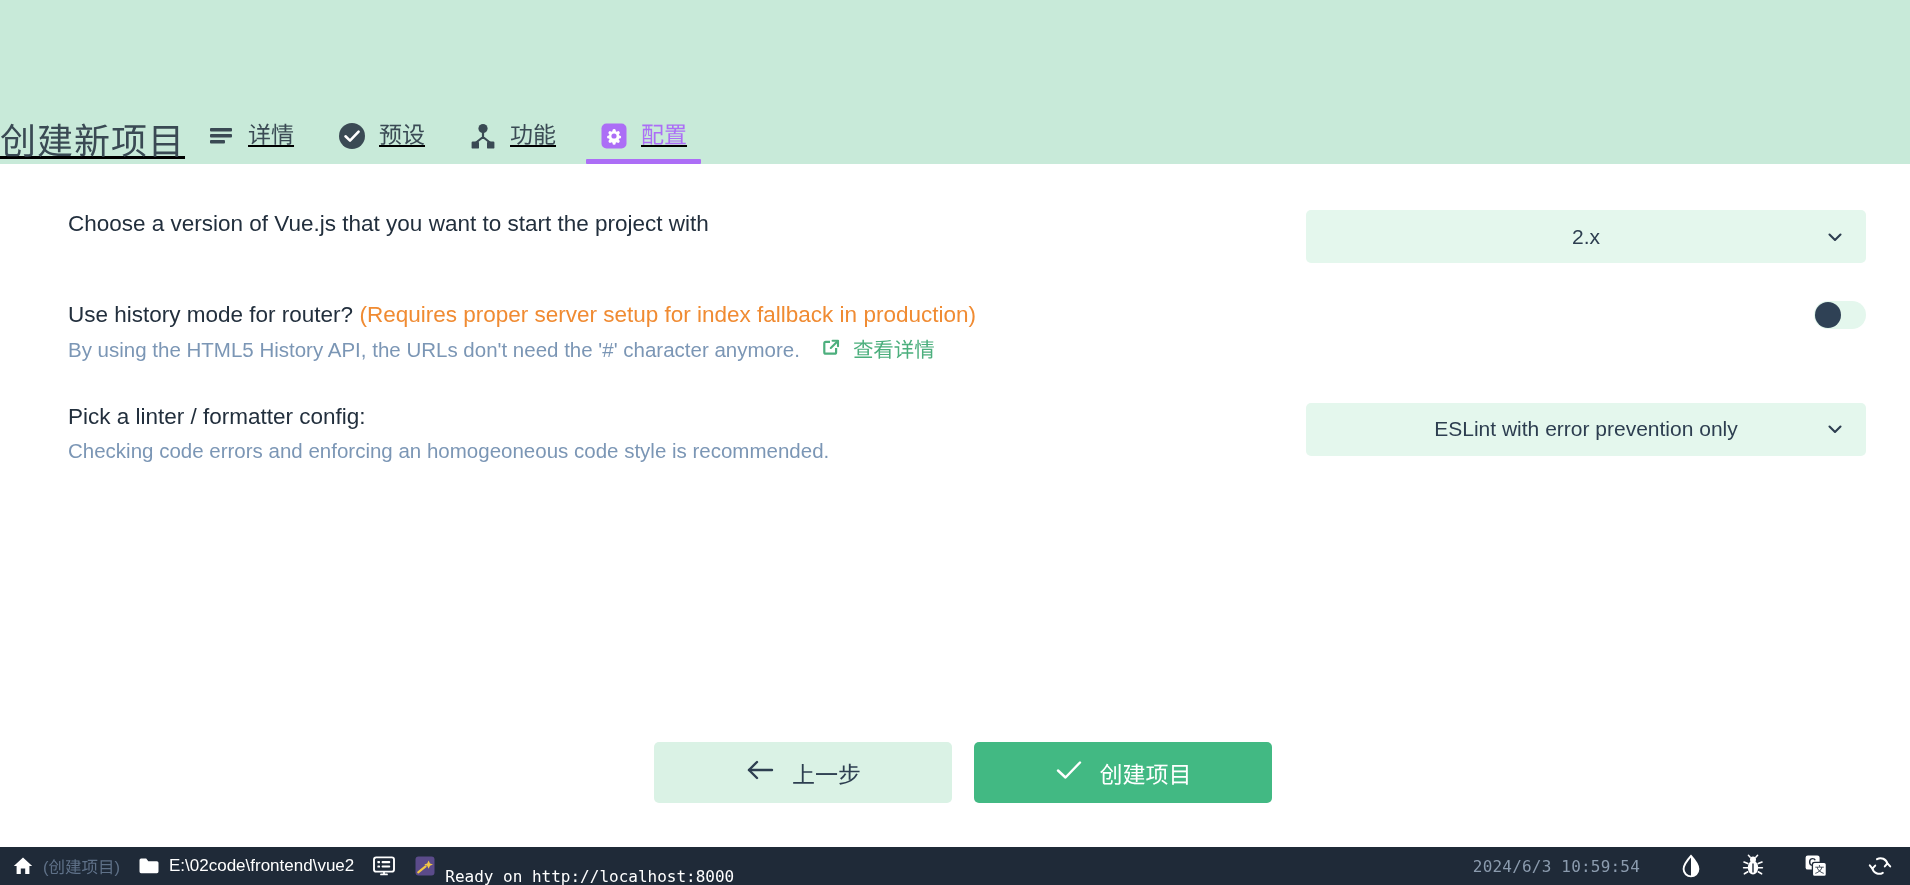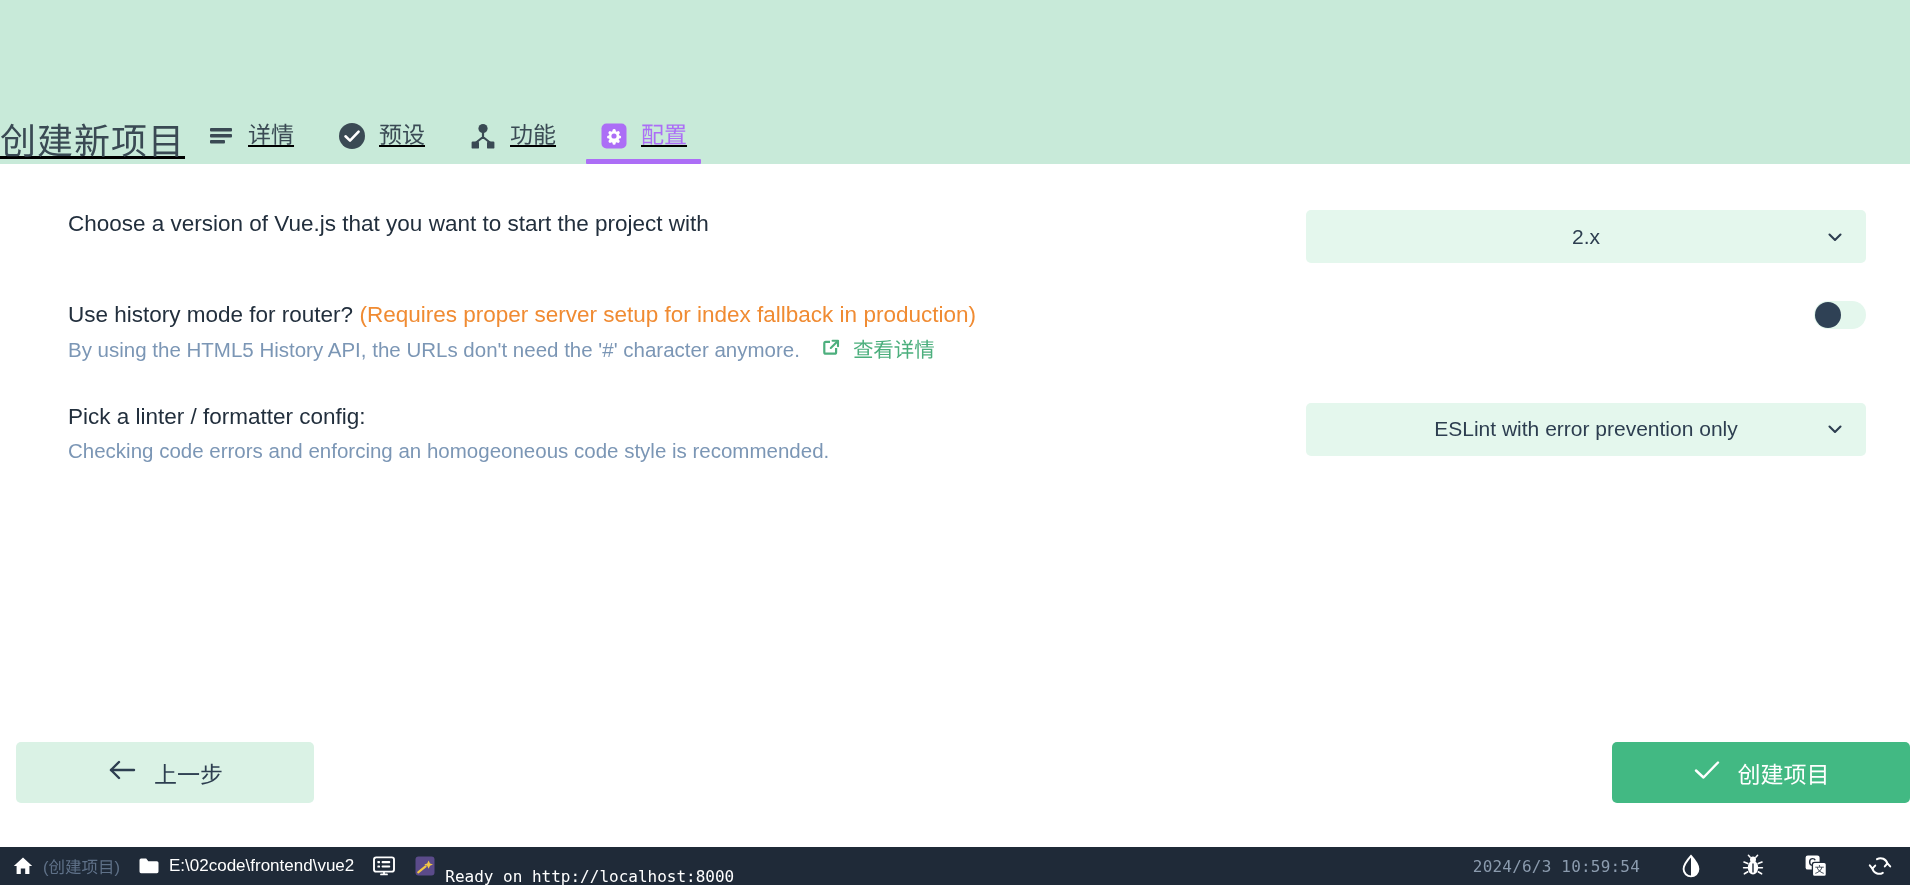--- a/index.html
+++ b/index.html
@@ -189,21 +189,21 @@
     font-size: 21px;
     color: #2d3e50;
   }
 
   
   .footer-buttons {
     position: absolute;
     left: 16px; right: 0;
     top: 578px;
     display: flex;
-    justify-content: space-between;
+    justify-content: center;
     gap: 22px;
   }
   .btn {
     height: 61px;
     min-width: 298px;
     border: none;
     border-radius: 5px;
     display: flex;
     align-items: center;
     justify-content: center;

